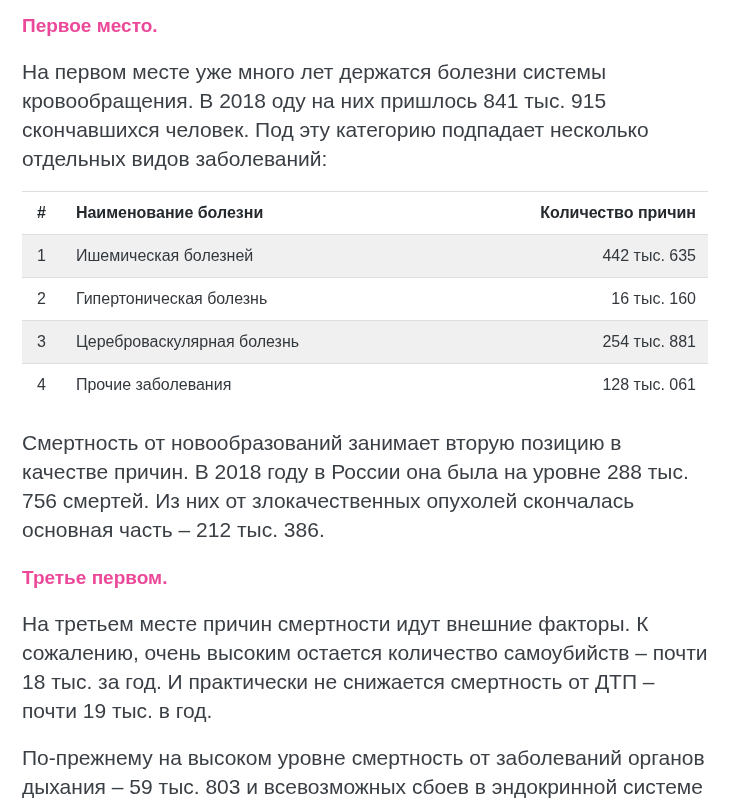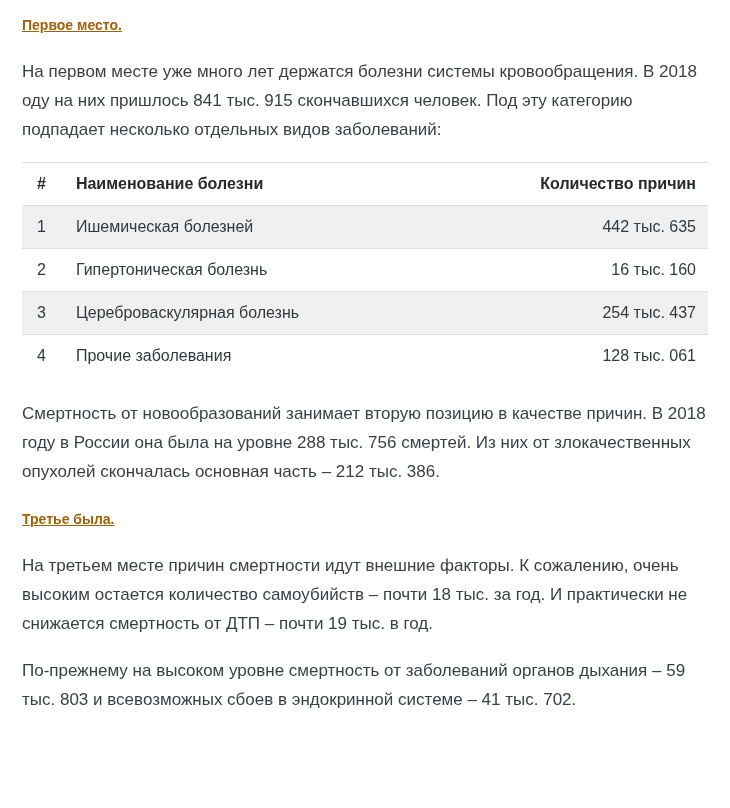--- a/index.html
+++ b/index.html
@@ -8,32 +8,31 @@
     font-family: "Liberation Sans", "DejaVu Sans", sans-serif;
   }
   .page {
     width: 730px;
     min-height: 808px;
     padding: 12px 22px 24px 22px;
     background: #ffffff;
     color: #3a3f45;
   }
   h2.section-heading {
-    font-size: 14px;
+    font-size: 19px;
     font-weight: 700;
-    color: #a16207;
+    color: #ec4899;
     line-height: 23px;
     margin: 22px 0 20px 0;
-    text-decoration: underline;
   }
   h2.section-heading:first-child {
     margin-top: 2px;
   }
   p.body-paragraph {
-    font-size: 17px;
+    font-size: 21px;
     line-height: 29px;
     color: #3a3f45;
     margin: 18px 0;
   }
   table.data-table {
     width: 100%;
     border-collapse: collapse;
     margin: 12px 0 22px 0;
     font-size: 16px;
     color: #33383d;
@@ -91,33 +90,33 @@
         <td>442 тыс. 635</td>
       </tr>
       <tr>
         <td>2</td>
         <td>Гипертоническая болезнь</td>
         <td>16 тыс. 160</td>
       </tr>
       <tr>
         <td>3</td>
         <td>Цереброваскулярная болезнь</td>
-        <td>254 тыс. 437</td>
+        <td>254 тыс. 881</td>
       </tr>
       <tr>
         <td>4</td>
         <td>Прочие заболевания</td>
         <td>128 тыс. 061</td>
       </tr>
     </tbody>
   </table>
 
 
   <p class="body-paragraph">Смертность от новообразований занимает вторую позицию в качестве причин. В 2018 году в России она была на уровне 288 тыс. 756 смертей. Из них от злокачественных опухолей скончалась основная часть – 212 тыс. 386.</p>
 
-  <h2 class="section-heading">Третье была.</h2>
+  <h2 class="section-heading">Третье первом.</h2>
 
   <p class="body-paragraph">На третьем месте причин смертности идут внешние факторы. К сожалению, очень высоким остается количество самоубийств – почти 18 тыс. за год. И практически не снижается смертность от ДТП – почти 19 тыс. в год.</p>
 
 
   <p class="body-paragraph">По-прежнему на высоком уровне смертность от заболеваний органов дыхания – 59 тыс. 803 и всевозможных сбоев в эндокринной системе – 41 тыс. 702.</p>
 
 </div>
 
 </body></html>

